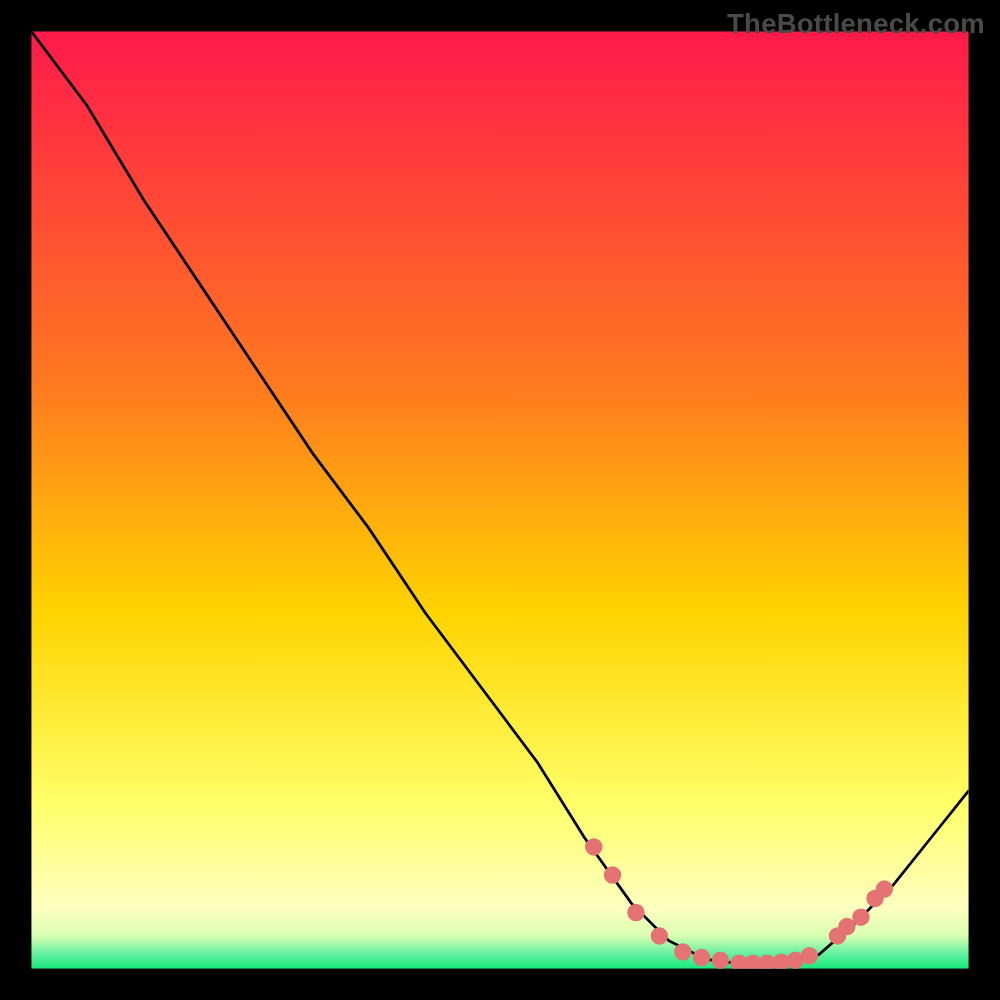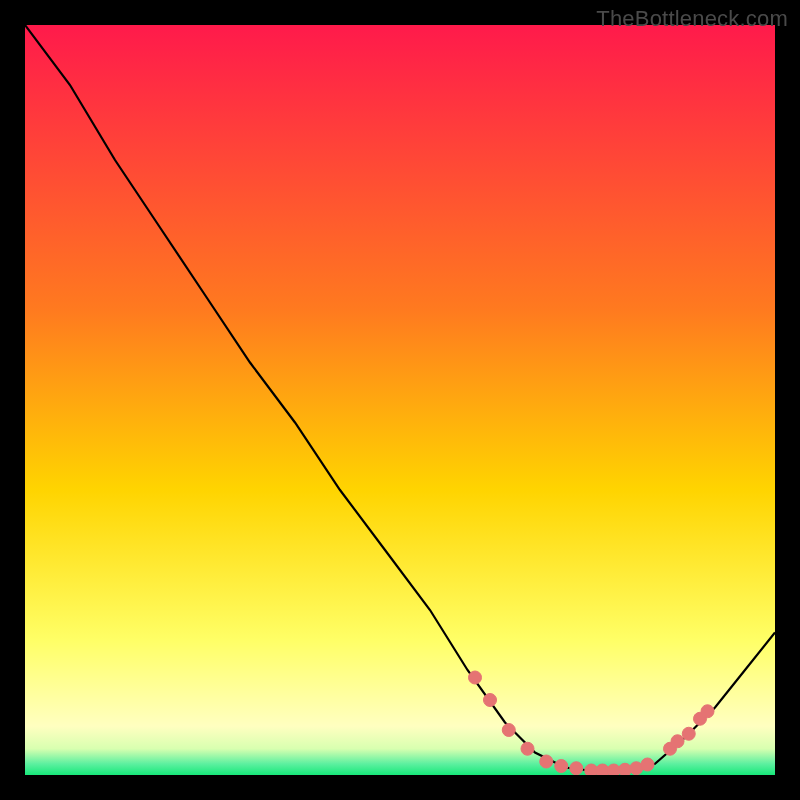--- a/index.html
+++ b/index.html
@@ -16,21 +16,21 @@
     height: 800px;
     position: relative;
     background: #000;
   }
   .watermark {
     position: absolute;
     top: 6px;
     right: 12px;
     color: #4a4a4a;
     font-size: 22px;
-    font-weight: 400;
+    font-weight: 700;
     z-index: 10;
     letter-spacing: 0.2px;
   }
   .plot {
     position: absolute;
     left: 25px;
     top: 25px;
     width: 750px;
     height: 750px;
   }

